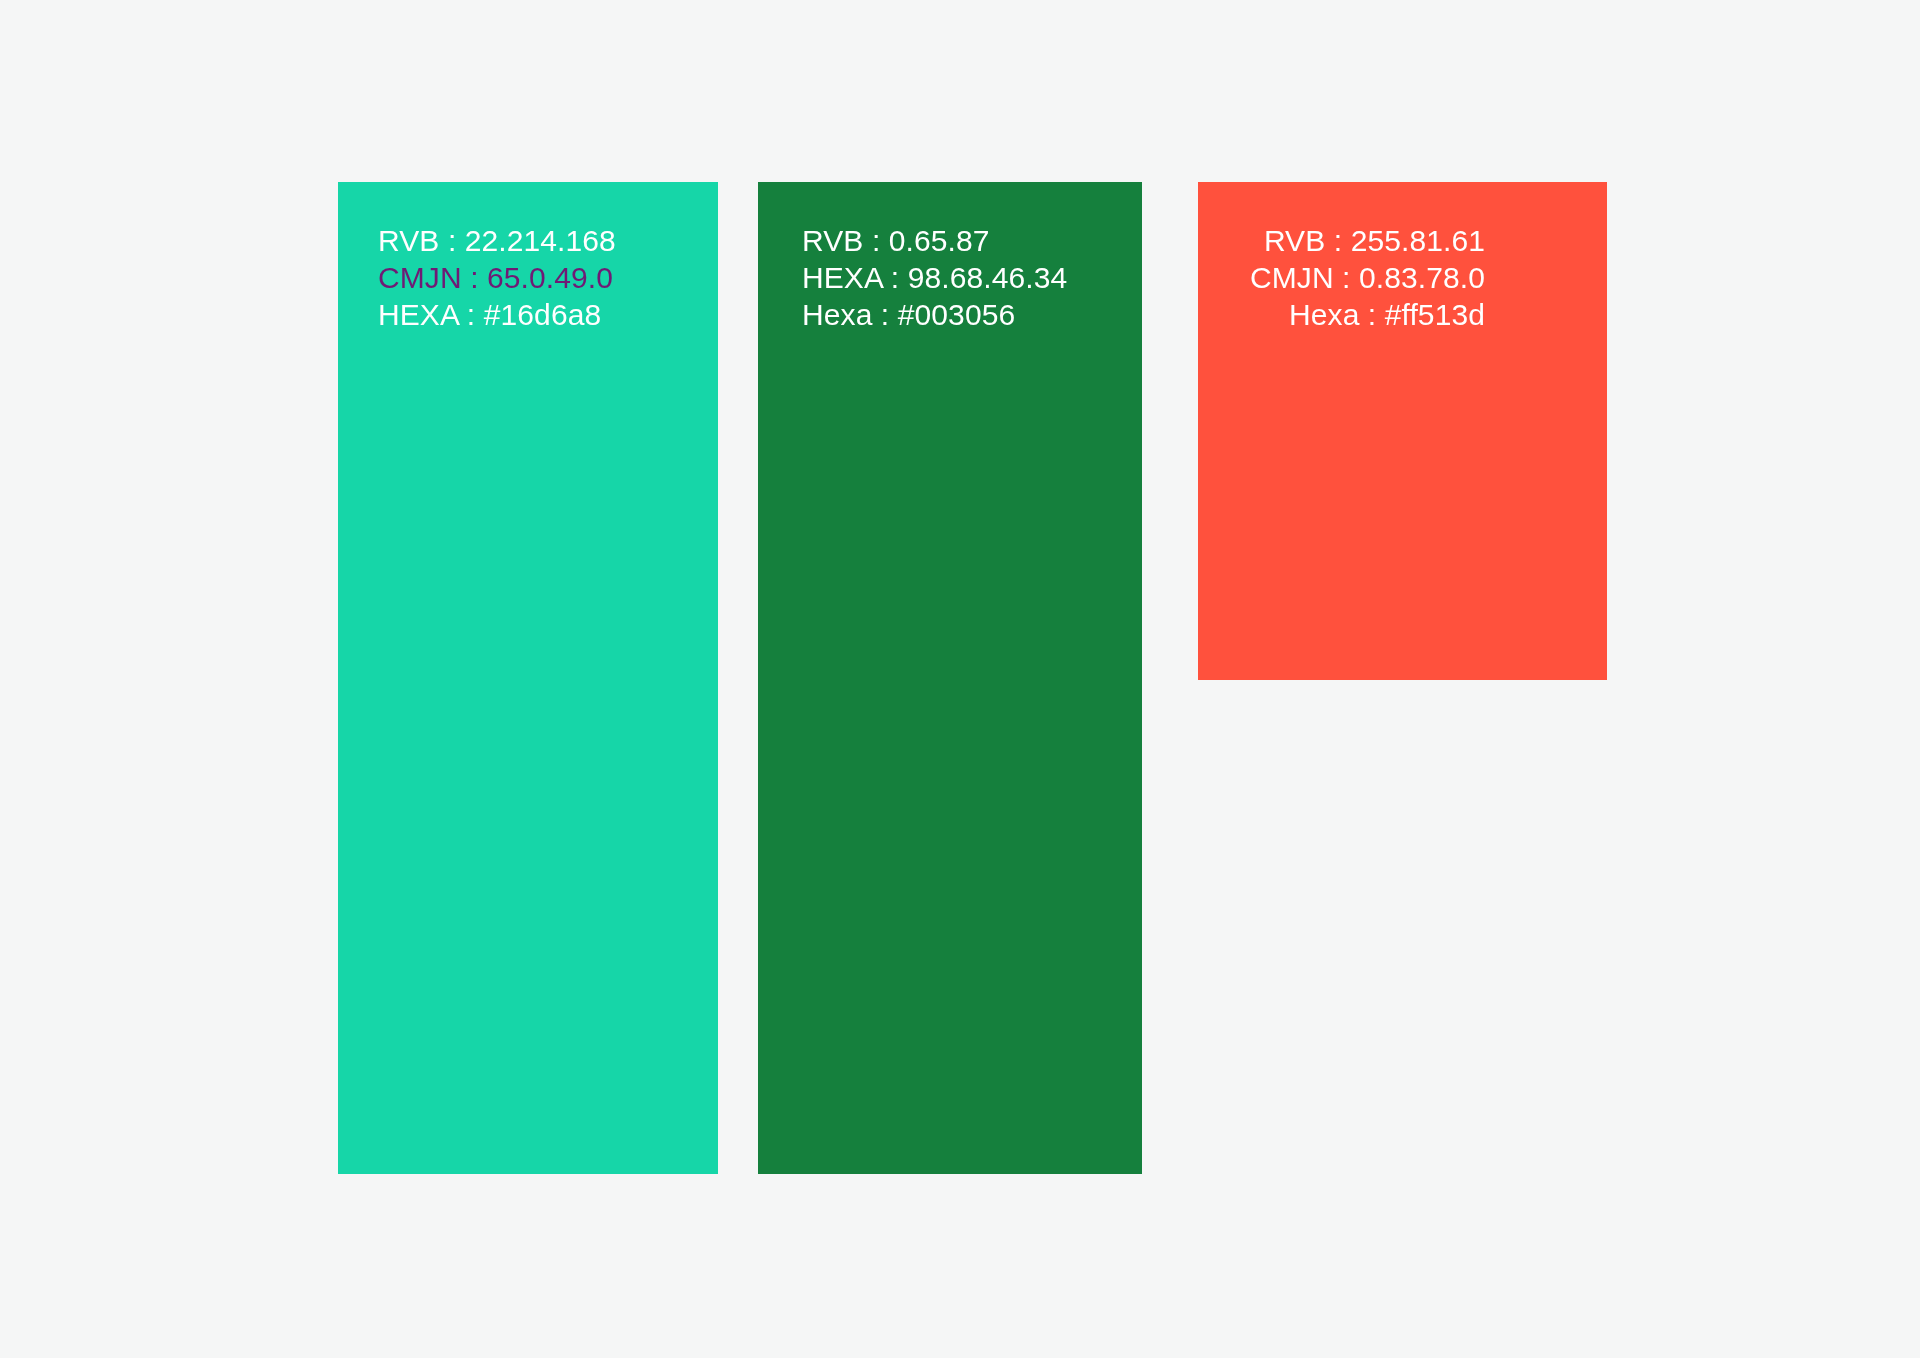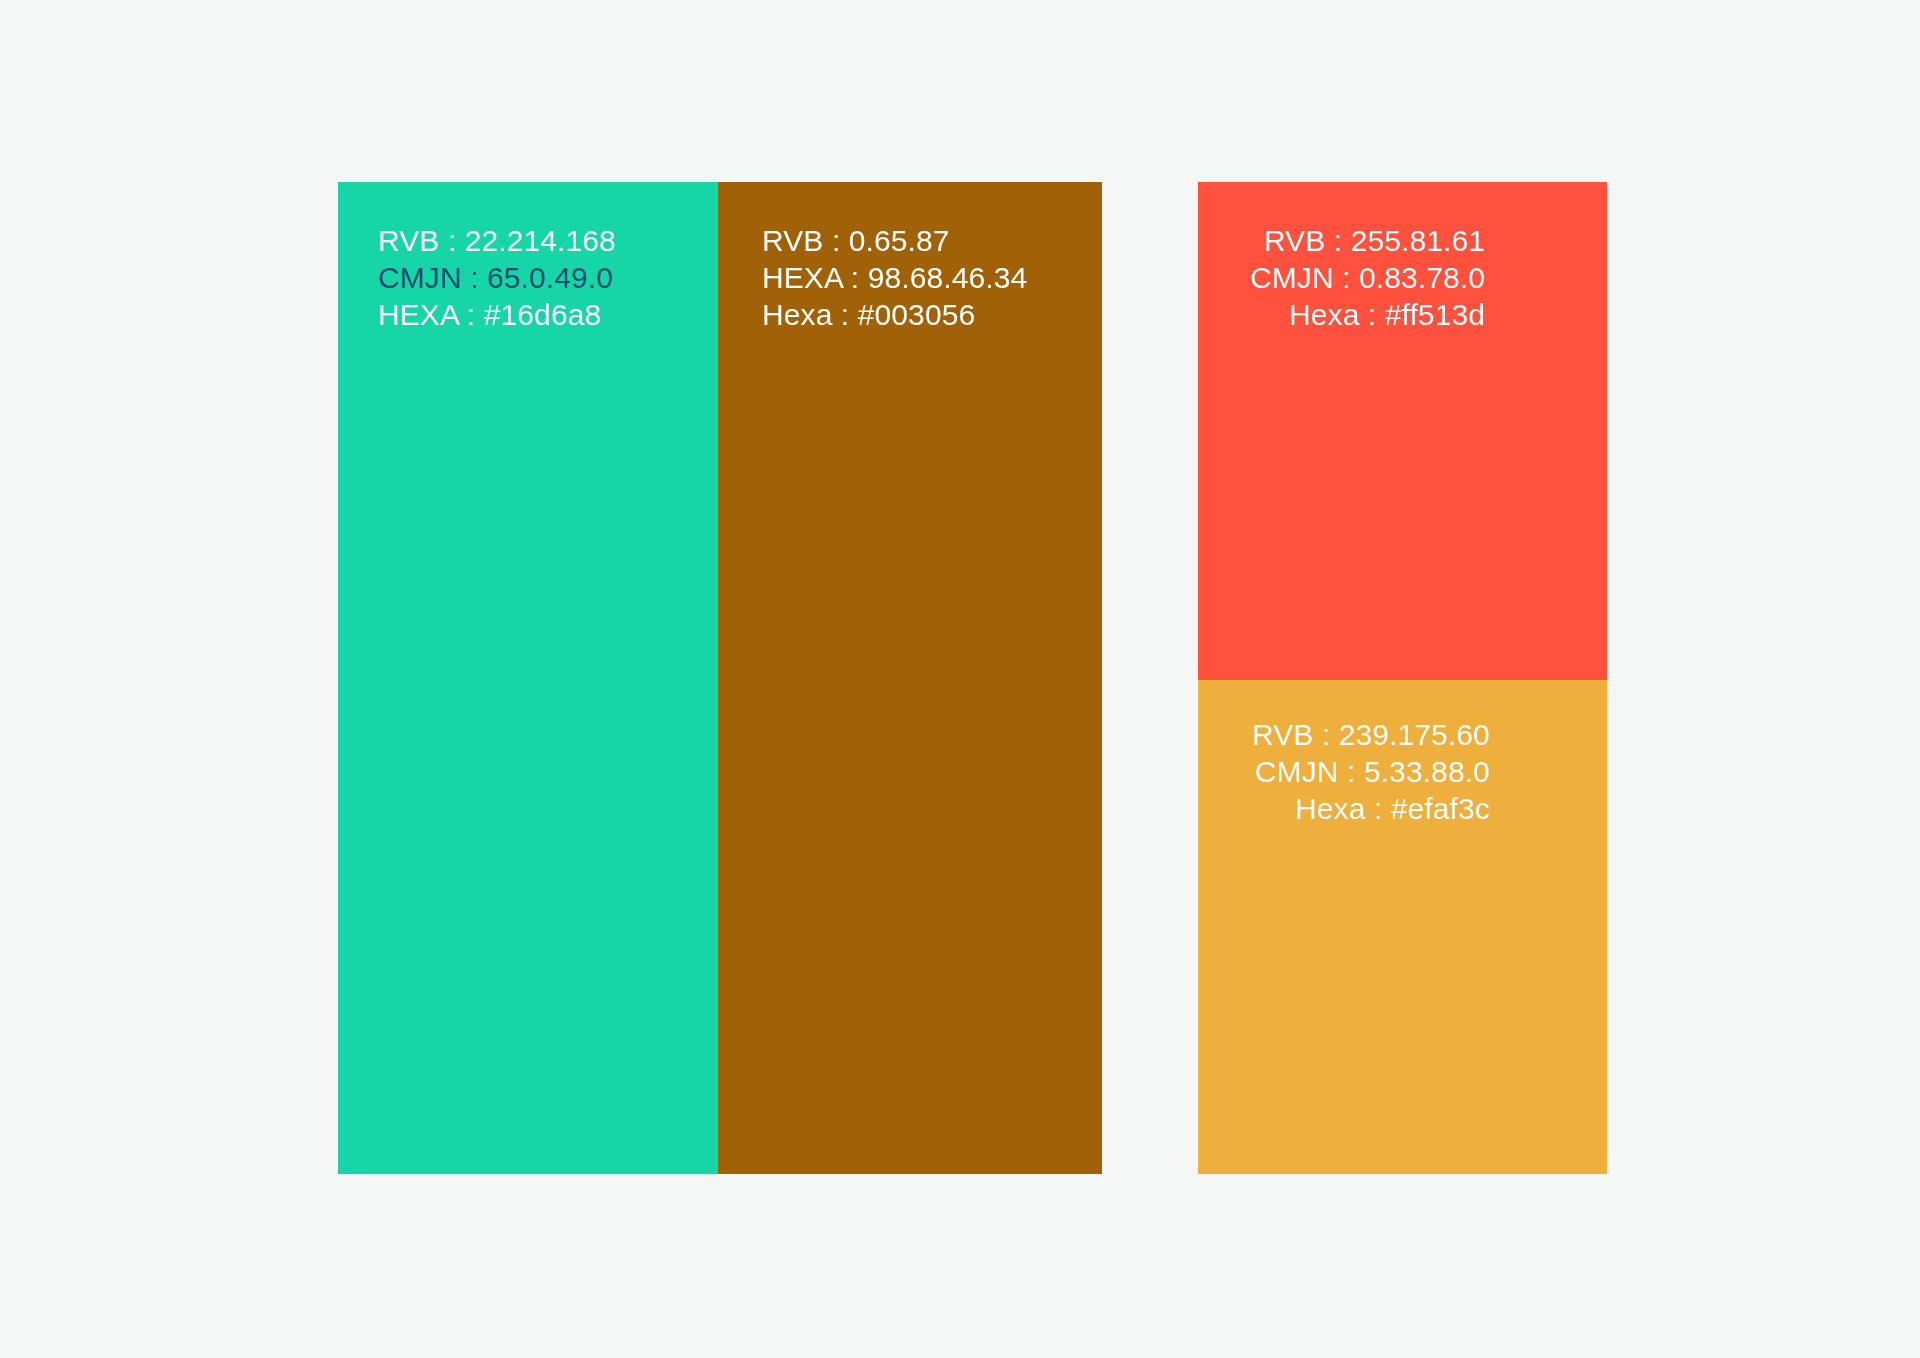--- a/index.html
+++ b/index.html
@@ -76,48 +76,41 @@
 </head>
 <body style="background: rgb(245, 246, 246);">
 
 <div class="palette-board">
 
   <div class="swatch-group swatch-group-primary">
 
     <div class="swatch swatch-emerald" style="background-color: rgb(22, 214, 168);">
       <ul class="swatch-specs">
         <li class="spec-line" style="color: rgb(255, 255, 255);">RVB : 22.214.168</li>
-        <li class="spec-line" style="color: #0c4a6e;">CMJN : 65.0.49.0</li>
+        <li class="spec-line" style="color: #701a75;">CMJN : 65.0.49.0</li>
         <li class="spec-line" style="color: rgb(255, 255, 255);">HEXA : #16d6a8</li>
       </ul>
     </div>
 
-    <div class="swatch swatch-navy" style="background-color: #a16207;">
+    <div class="swatch swatch-navy" style="background-color: #15803d; margin-left: 40px;">
       <ul class="swatch-specs">
         <li class="spec-line" style="color: rgb(255, 255, 255);">RVB : 0.65.87</li>
         <li class="spec-line" style="color: rgb(255, 255, 255);">HEXA : 98.68.46.34</li>
         <li class="spec-line" style="color: rgb(255, 255, 255);">Hexa : #003056</li>
       </ul>
     </div>
 
   </div>
 
   <div class="swatch-group swatch-group-accent">
 
     <div class="swatch swatch-coral" style="background-color: rgb(255, 81, 61);">
       <ul class="swatch-specs">
         <li class="spec-line" style="color: rgb(255, 255, 255);">RVB : 255.81.61</li>
         <li class="spec-line" style="color: rgb(255, 255, 255);">CMJN : 0.83.78.0</li>
         <li class="spec-line" style="color: rgb(255, 255, 255); margin-left: 47px;">Hexa : #ff513d</li>
       </ul>
     </div>
 
-    <div class="swatch swatch-amber" style="background-color: rgb(239, 175, 60);">
-      <ul class="swatch-specs">
-        <li class="spec-line" style="color: rgb(255, 255, 255);">RVB : 239.175.60</li>
-        <li class="spec-line" style="color: rgb(255, 255, 255);">CMJN : 5.33.88.0</li>
-        <li class="spec-line" style="color: rgb(255, 255, 255);">Hexa : #efaf3c</li>
-      </ul>
-    </div>
 
   </div>
 
 </div>
 
 </body></html>

